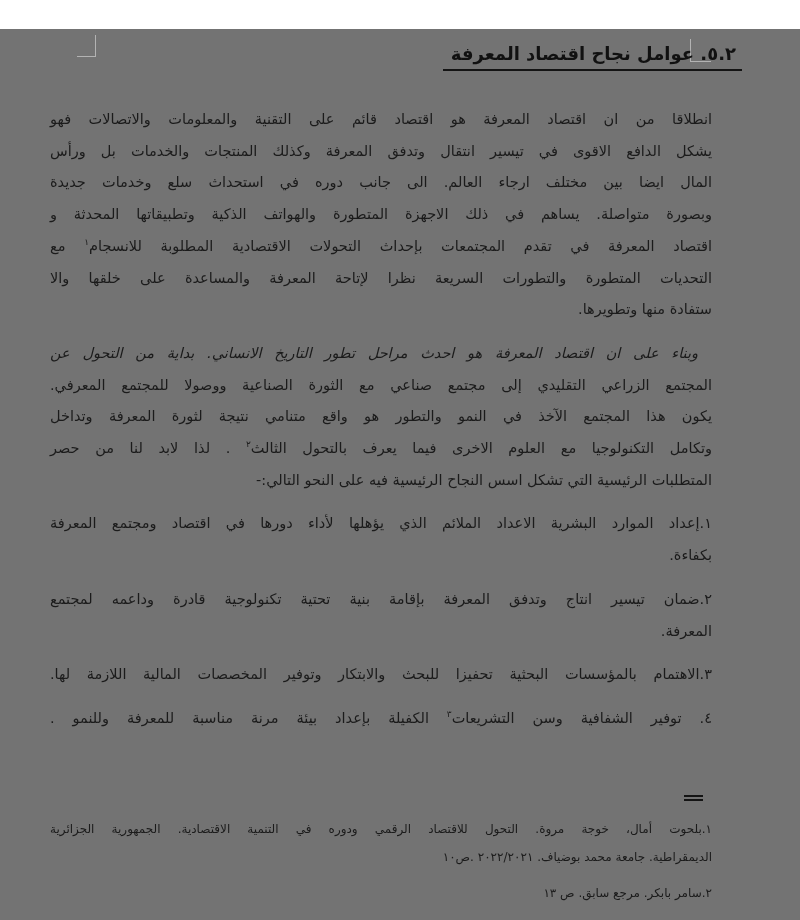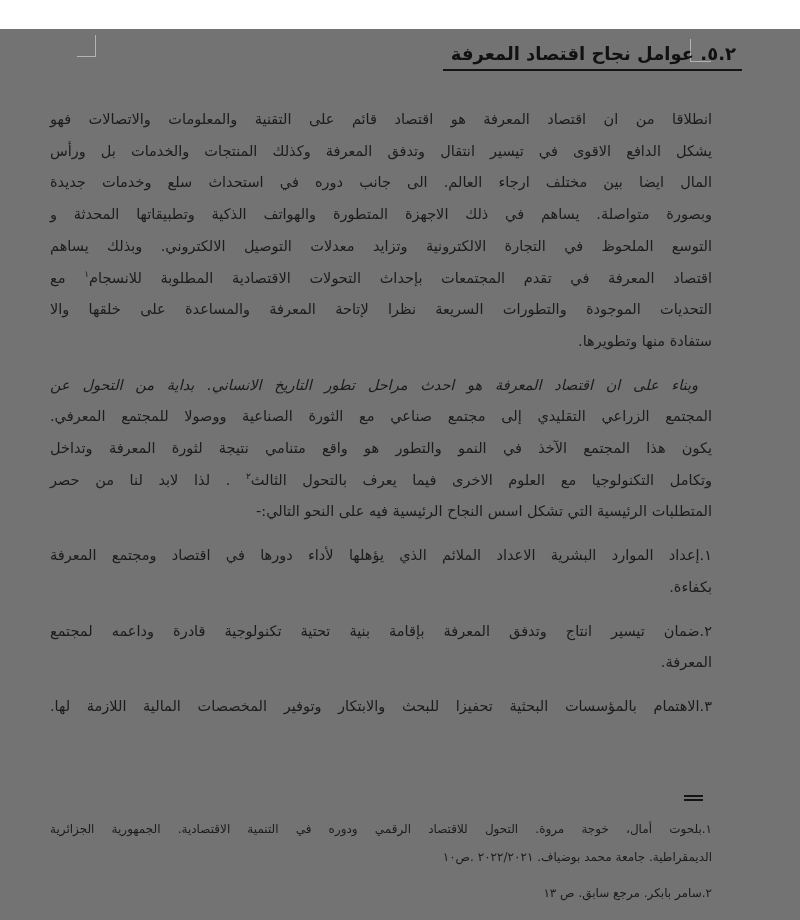--- a/index.html
+++ b/index.html
@@ -58,42 +58,44 @@
   <div class="mark mark-tr"></div>
 
   <div class="heading">٥.٢. عوامل نجاح اقتصاد المعرفة</div>
 
   <div class="body-text" id="body-text">
       <div class="block">
         <div class="line j">انطلاقا من ان اقتصاد المعرفة هو اقتصاد قائم على التقنية والمعلومات والاتصالات فهو</div>
         <div class="line j">يشكل الدافع الاقوى في تيسير انتقال وتدفق المعرفة وكذلك المنتجات والخدمات بل ورأس</div>
         <div class="line j">المال ايضا بين مختلف ارجاء العالم. الى جانب دوره في استحداث سلع وخدمات جديدة</div>
         <div class="line j">وبصورة متواصلة. يساهم في ذلك الاجهزة المتطورة والهواتف الذكية وتطبيقاتها المحدثة و</div>
-        <div class="line j">التوسع الملحوظ في التجارة الالكترونية وتزايد معدلات التوصيل الالكتروني. وبذلك يساهم</div>
         <div class="line j">اقتصاد المعرفة في تقدم المجتمعات بإحداث التحولات الاقتصادية المطلوبة للانسجام<sup>١</sup> مع</div>
-        <div class="line j">التحديات الموجودة والتطورات السريعة نظرا لإتاحة المعرفة والمساعدة على خلقها والا</div>
+        <div class="line j">التحديات المتطورة والتطورات السريعة نظرا لإتاحة المعرفة والمساعدة على خلقها والا</div>
         <div class="line r">ستفادة منها وتطويرها.</div>
       </div>
       <div class="block">
         <div class="line j" style="padding-right: 14px; font-style: italic;">وبناء على ان اقتصاد المعرفة هو احدث مراحل تطور التاريخ الانساني. بداية من التحول عن</div>
         <div class="line j">المجتمع الزراعي التقليدي إلى مجتمع صناعي مع الثورة الصناعية ووصولا للمجتمع المعرفي.</div>
         <div class="line j">يكون هذا المجتمع الآخذ في النمو والتطور هو واقع متنامي نتيجة لثورة المعرفة وتداخل</div>
         <div class="line j">وتكامل التكنولوجيا مع العلوم الاخرى فيما يعرف بالتحول الثالث<sup>٢</sup> . لذا لابد لنا من حصر</div>
         <div class="line r">المتطلبات الرئيسية التي تشكل اسس النجاح الرئيسية فيه على النحو التالي:-</div>
       </div>
       <div class="block">
         <div class="line j">١.إعداد الموارد البشرية الاعداد الملائم الذي يؤهلها لأداء دورها في اقتصاد ومجتمع المعرفة</div>
         <div class="line r">بكفاءة.</div>
       </div>
       <div class="block">
         <div class="line j">٢.ضمان تيسير انتاج وتدفق المعرفة بإقامة بنية تحتية تكنولوجية قادرة وداعمه لمجتمع</div>
         <div class="line r">المعرفة.</div>
       </div>
       <div class="block">
         <div class="line j">٣.الاهتمام بالمؤسسات البحثية تحفيزا للبحث والابتكار وتوفير المخصصات المالية اللازمة لها.</div>
+      </div>
+      <div class="block">
+        <div class="line j">٤. توفير الشفافية وسن التشريعات<sup>٣</sup> الكفيلة بإعداد بيئة مرنة مناسبة للمعرفة وللنمو .</div>
       </div>
     </div>
 
   <div class="fn-sep"></div>
 
   <div class="footnotes" id="footnotes-list">
       <div class="block">
         <div class="line j">١.بلحوت أمال، خوجة مروة. التحول للاقتصاد الرقمي ودوره في التنمية الاقتصادية. الجمهورية الجزائرية</div>
         <div class="line r">الديمقراطية. جامعة محمد بوضياف. ٢٠٢٢/٢٠٢١ .ص١٠</div>
       </div>

